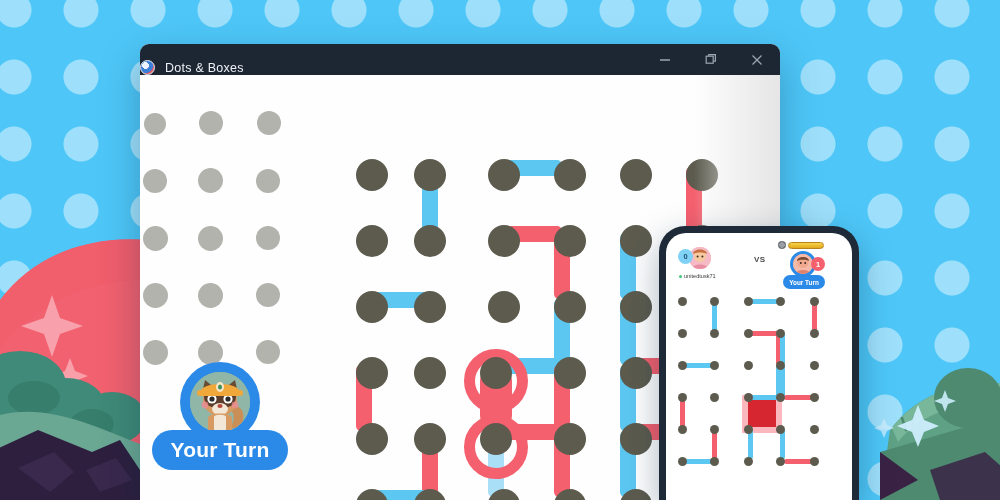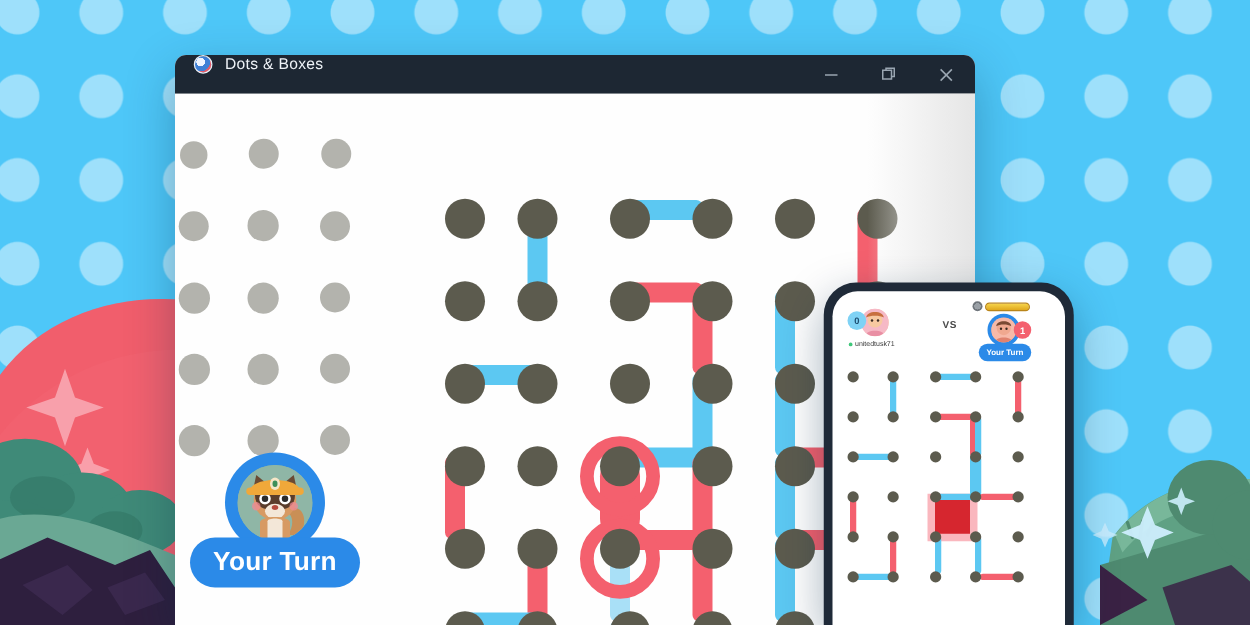--- a/index.html
+++ b/index.html
@@ -14,22 +14,22 @@
   .bg-sky{position:absolute;inset:0;background:#4ec7f8;}
   .bg-dots{position:absolute;inset:0;
     background-image:radial-gradient(circle at 22px 22px, rgba(255,255,255,.45) 17px, rgba(255,255,255,0) 18px);
     background-size:67px 67px;background-position:-8px -12px;}
   .bg-art{position:absolute;inset:0;}
 
   
   .win{position:absolute;left:140px;top:44px;width:640px;height:456px;
     background:#fdfdfd;border-radius:9px 9px 0 0;overflow:hidden;
     box-shadow:0 14px 40px rgba(0,40,70,.30);}
-  .titlebar{height:31px;background:#1d2733;display:flex;align-items:flex-start;
-    padding:0 0 0 15px;}
+  .titlebar{height:31px;background:#1d2733;display:flex;align-items:flex-end;
+    padding:0 0 0 0;}
   .tb-ico{width:15px;height:15px;border-radius:50%;
     background:radial-gradient(circle at 35% 35%,#eef4ff 0 28%,#3d7fd6 30% 62%,#e05a6a 64% 100%);
     border:1.5px solid #e8eef6;box-sizing:border-box;flex:none;}
   .tb-title{color:#eef2f7;font-size:12.5px;margin-left:10px;letter-spacing:.25px;}
   .tb-ctrls{margin-left:auto;display:flex;height:31px;}
   .tb-btn{width:46px;height:31px;display:flex;align-items:center;justify-content:center;}
   .tb-btn svg{display:block;}
 
   .board-area{position:absolute;left:0;top:31px;width:640px;height:425px;background:#fefefe;}
 

